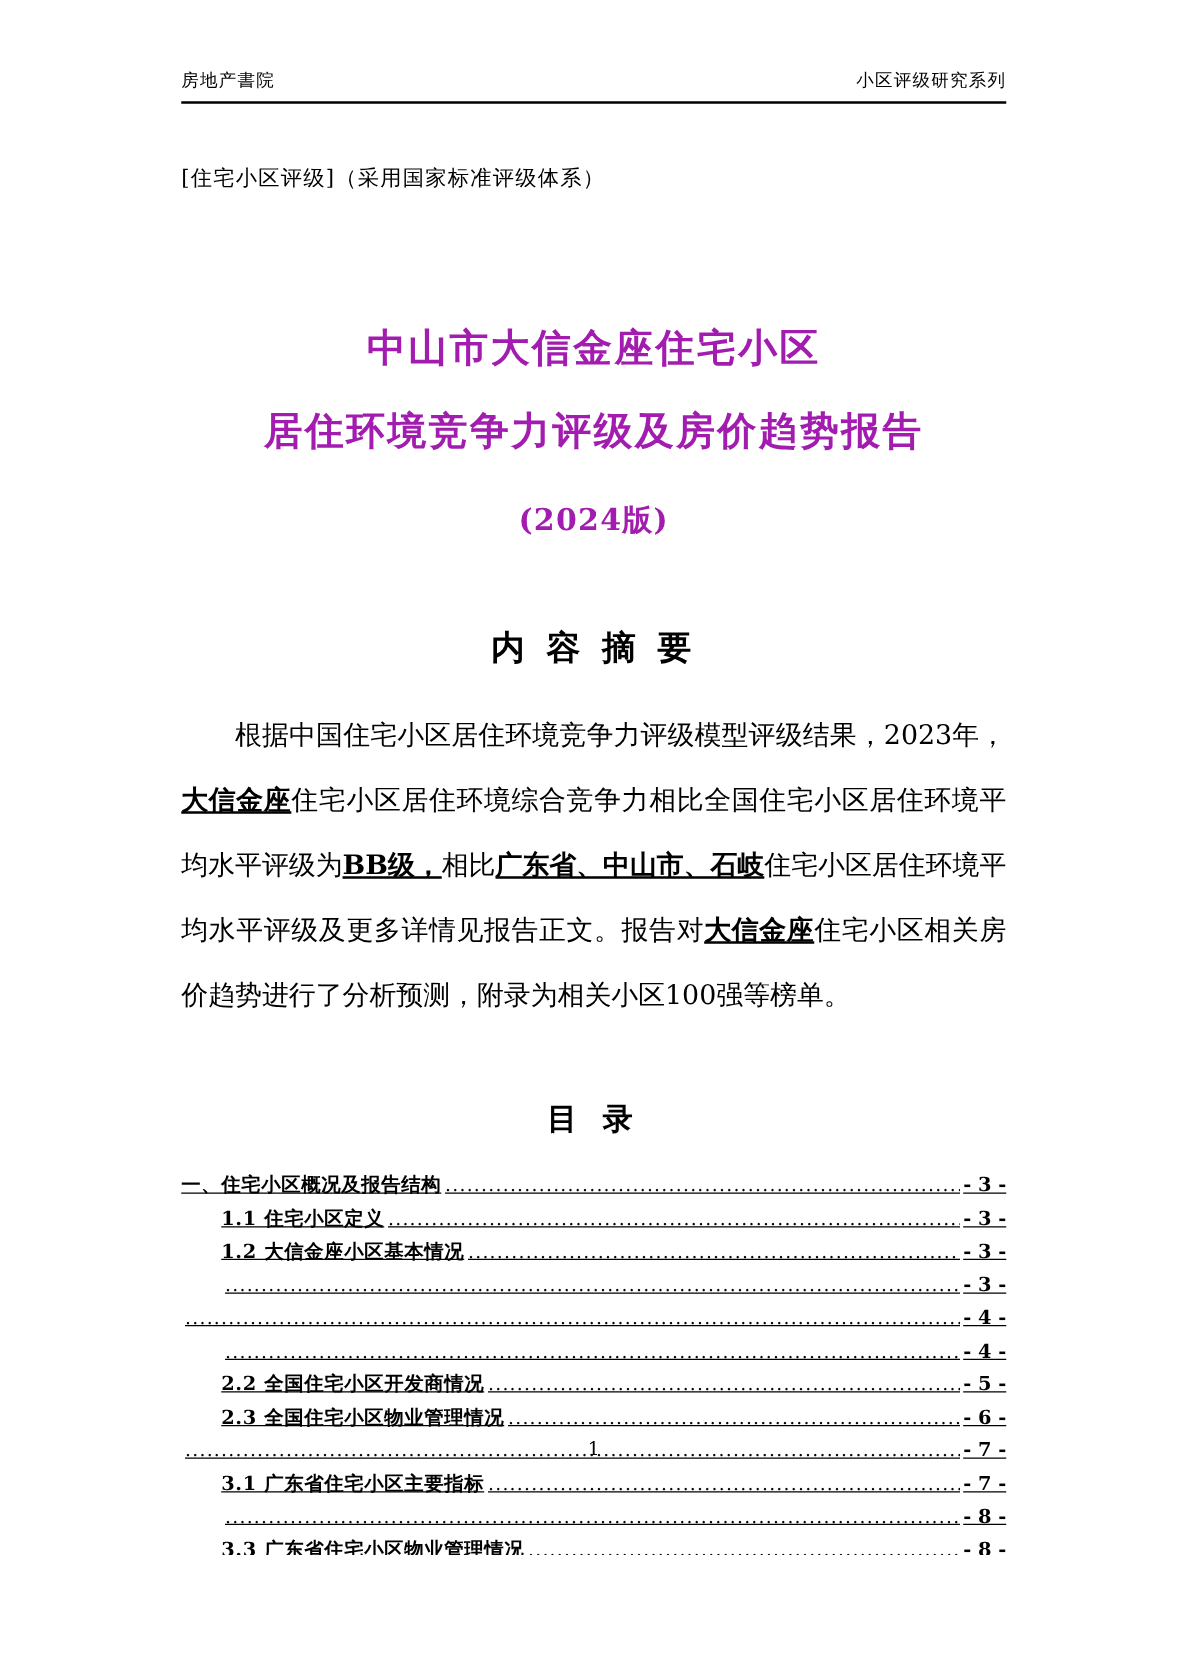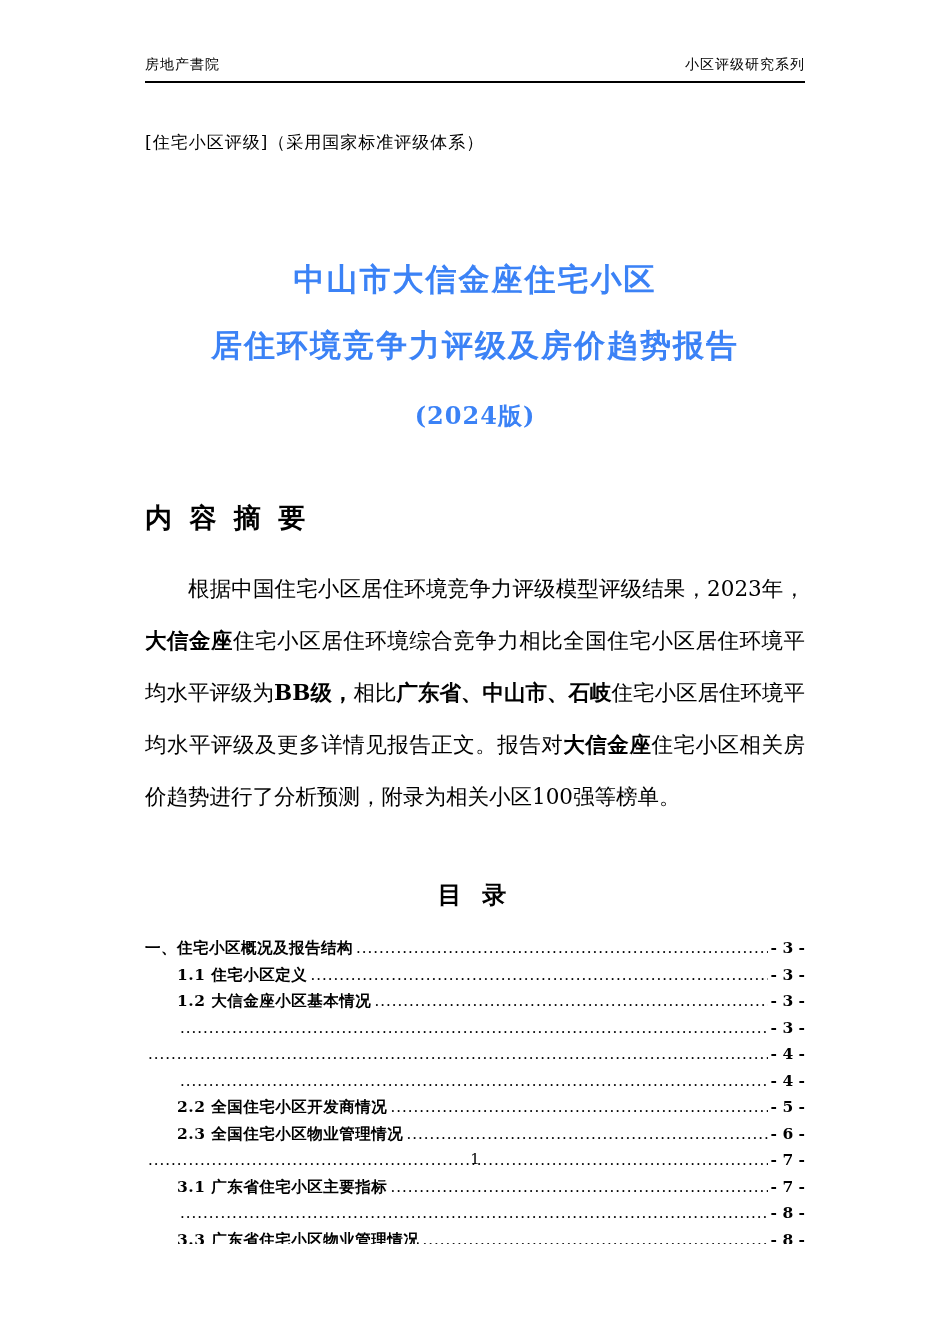--- a/index.html
+++ b/index.html
@@ -33,71 +33,72 @@
   .rating-label {
     margin-top: 48px;
     font-weight: normal;
     font-size: 17px;
     letter-spacing: 1px;
   }
   
   .title-block {
     margin-top: 92px;
     text-align: center;
-    color: #3b82f6;
+    color: #a21caf;
   }
   .title-line {
     font-size: 31px;
     font-weight: bold;
     line-height: 66px;
     margin: 0;
     letter-spacing: 2px;
   }
   .title-edition {
     font-size: 24px;
     font-weight: bold;
     margin-top: 22px;
     letter-spacing: 1px;
   }
   
   .summary-heading {
     margin-top: 68px;
-    text-align: left;
+    text-align: center;
     font-size: 27px;
     font-weight: bold;
     font-family: "DejaVu Sans", "Liberation Sans", sans-serif;
     letter-spacing: 4px;
   }
   .summary-paragraph {
     margin-top: 14px;
     font-size: 21.5px;
     line-height: 2.42;
     text-align: justify;
     text-indent: 2em;
   }
-  .summary-paragraph .b { font-weight: bold; }
+  .summary-paragraph .b { font-weight: bold; text-decoration: underline; }
   
   .toc-heading {
     margin-top: 56px;
     text-align: center;
     font-size: 24px;
     font-weight: bold;
     font-family: "DejaVu Sans", "Liberation Sans", sans-serif;
     letter-spacing: 6px;
   }
   .toc {
     margin-top: 12px;
     font-size: 15.5px;
     font-weight: bold;
   }
   .toc-row {
     display: flex;
     align-items: flex-end;
     line-height: 26.5px;
     white-space: nowrap;
+    text-decoration: underline;
   }
   .toc-row.level-1 { padding-left: 32px; }
   .toc-label { flex: 0 0 auto; letter-spacing: 0.5px; }
   .toc-dots {
     flex: 1 1 auto;
     overflow: hidden;
     margin: 0 3px;
     font-weight: normal;
     font-size: 15px;
   }

